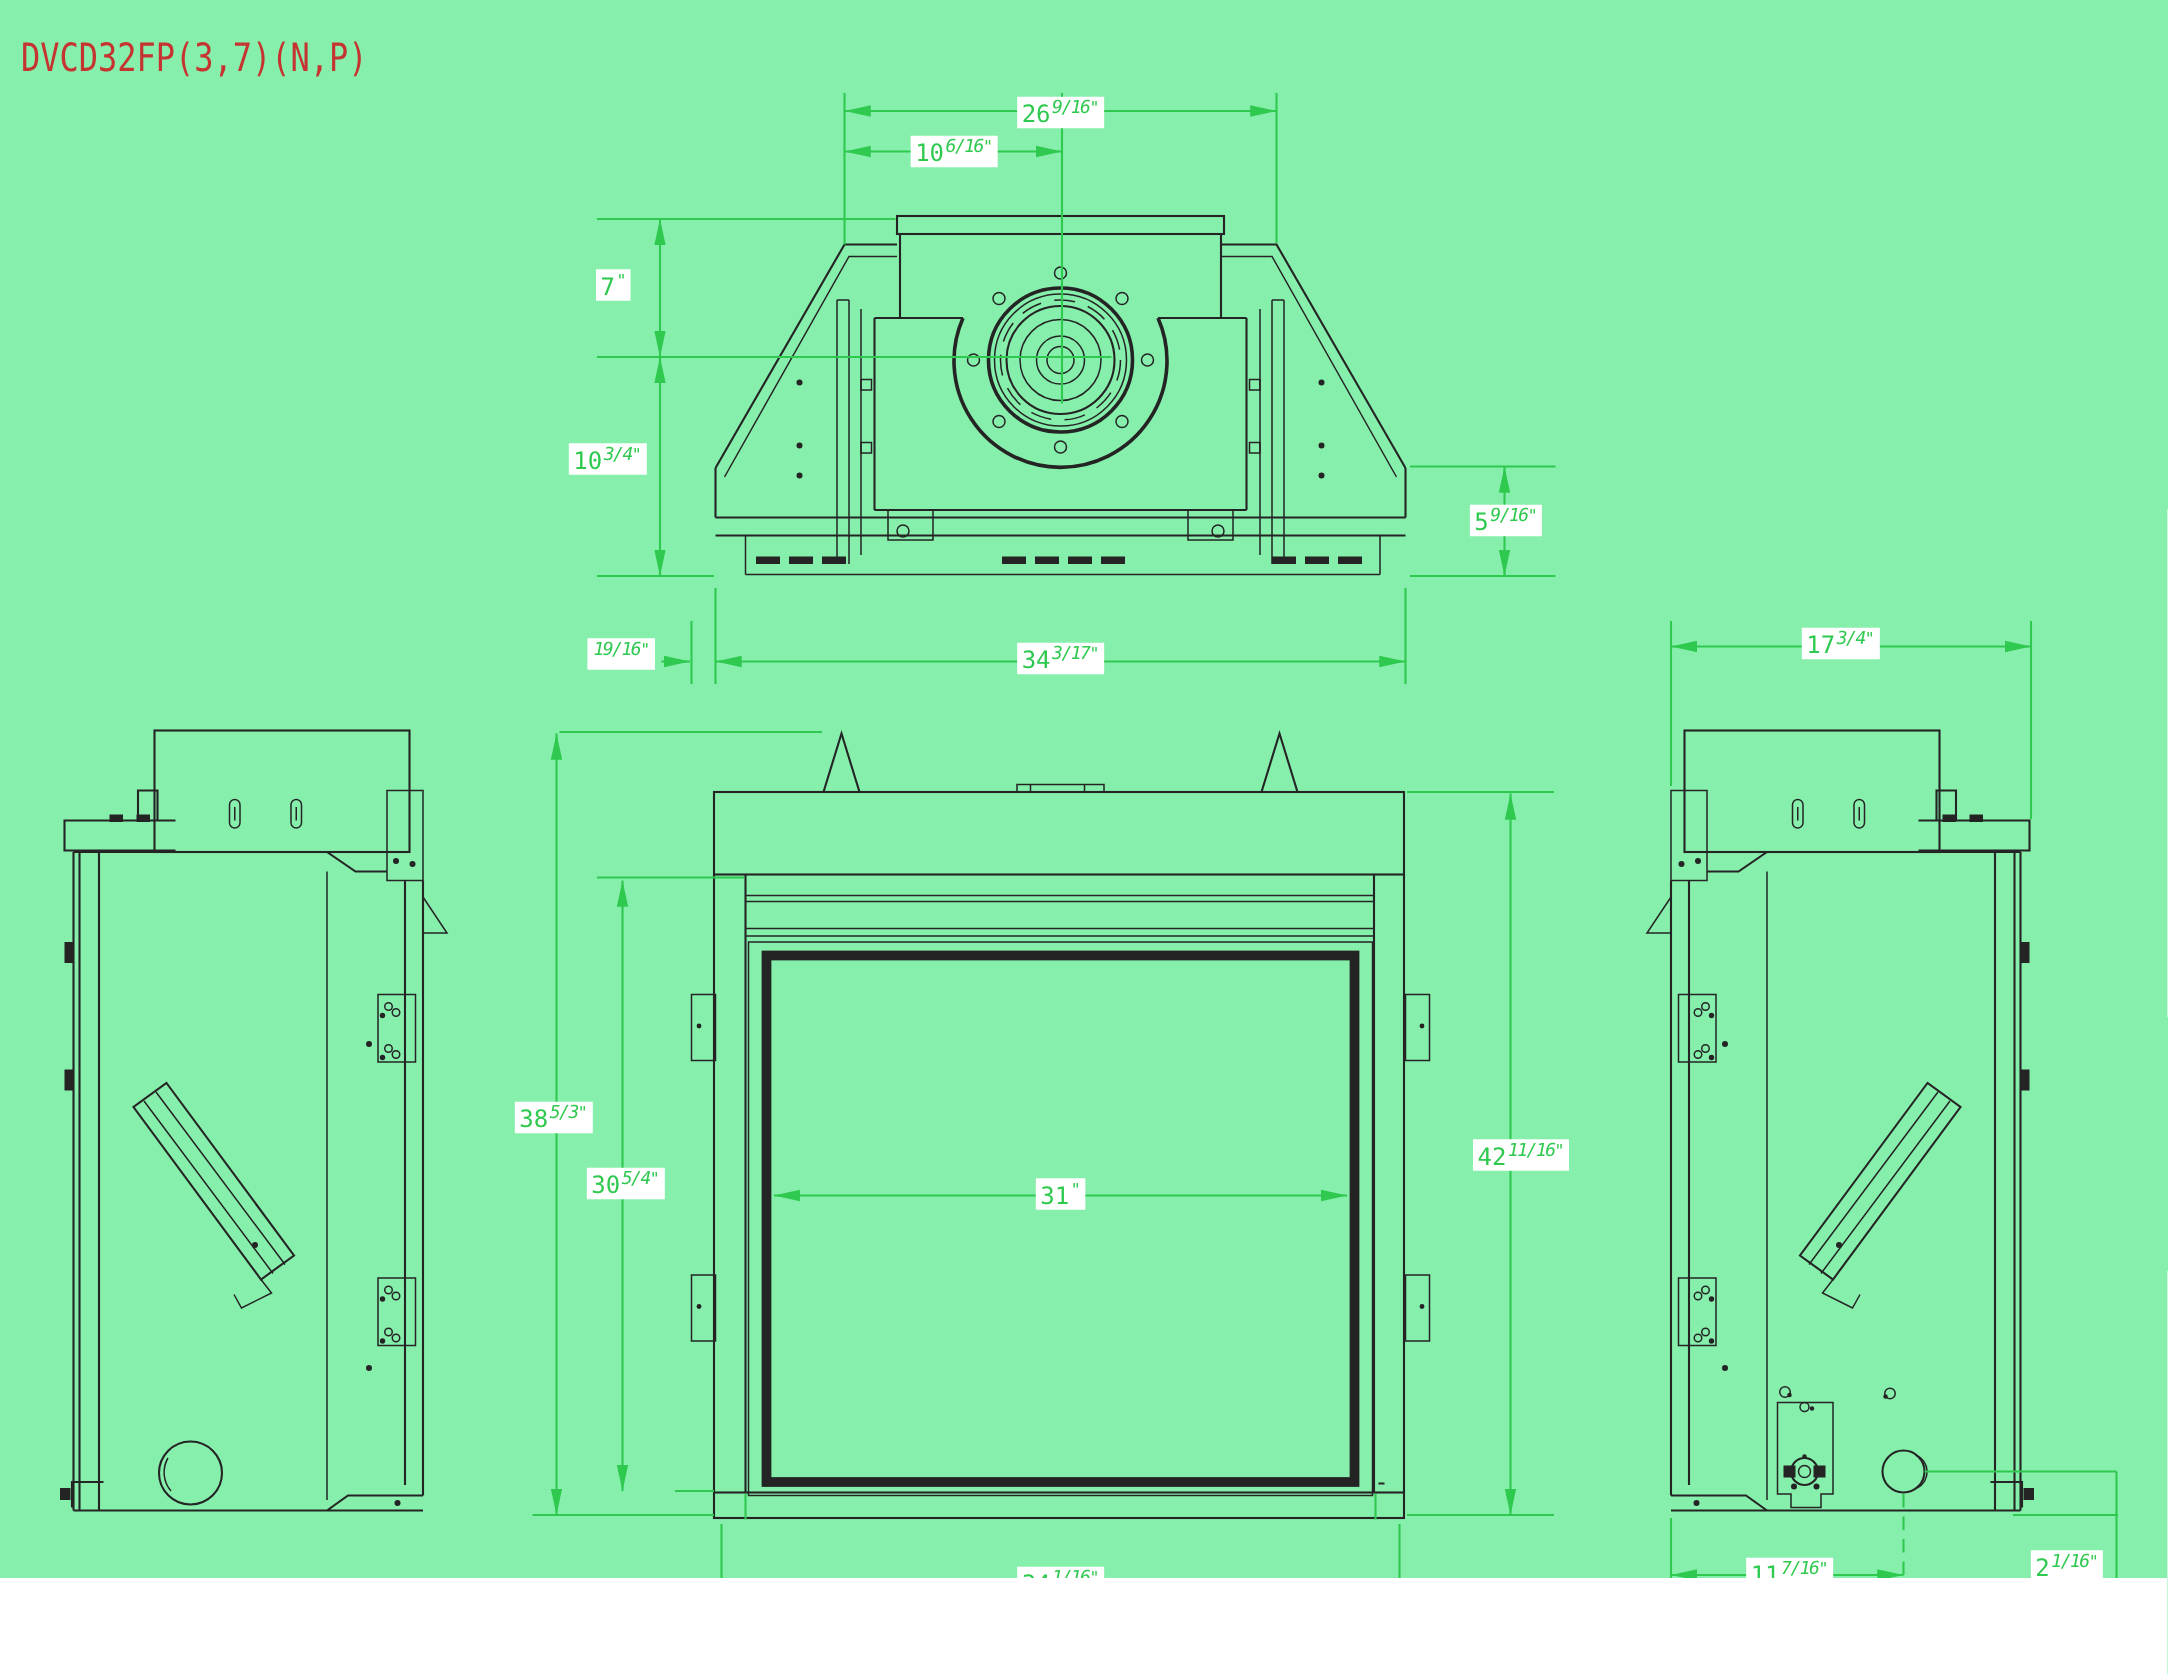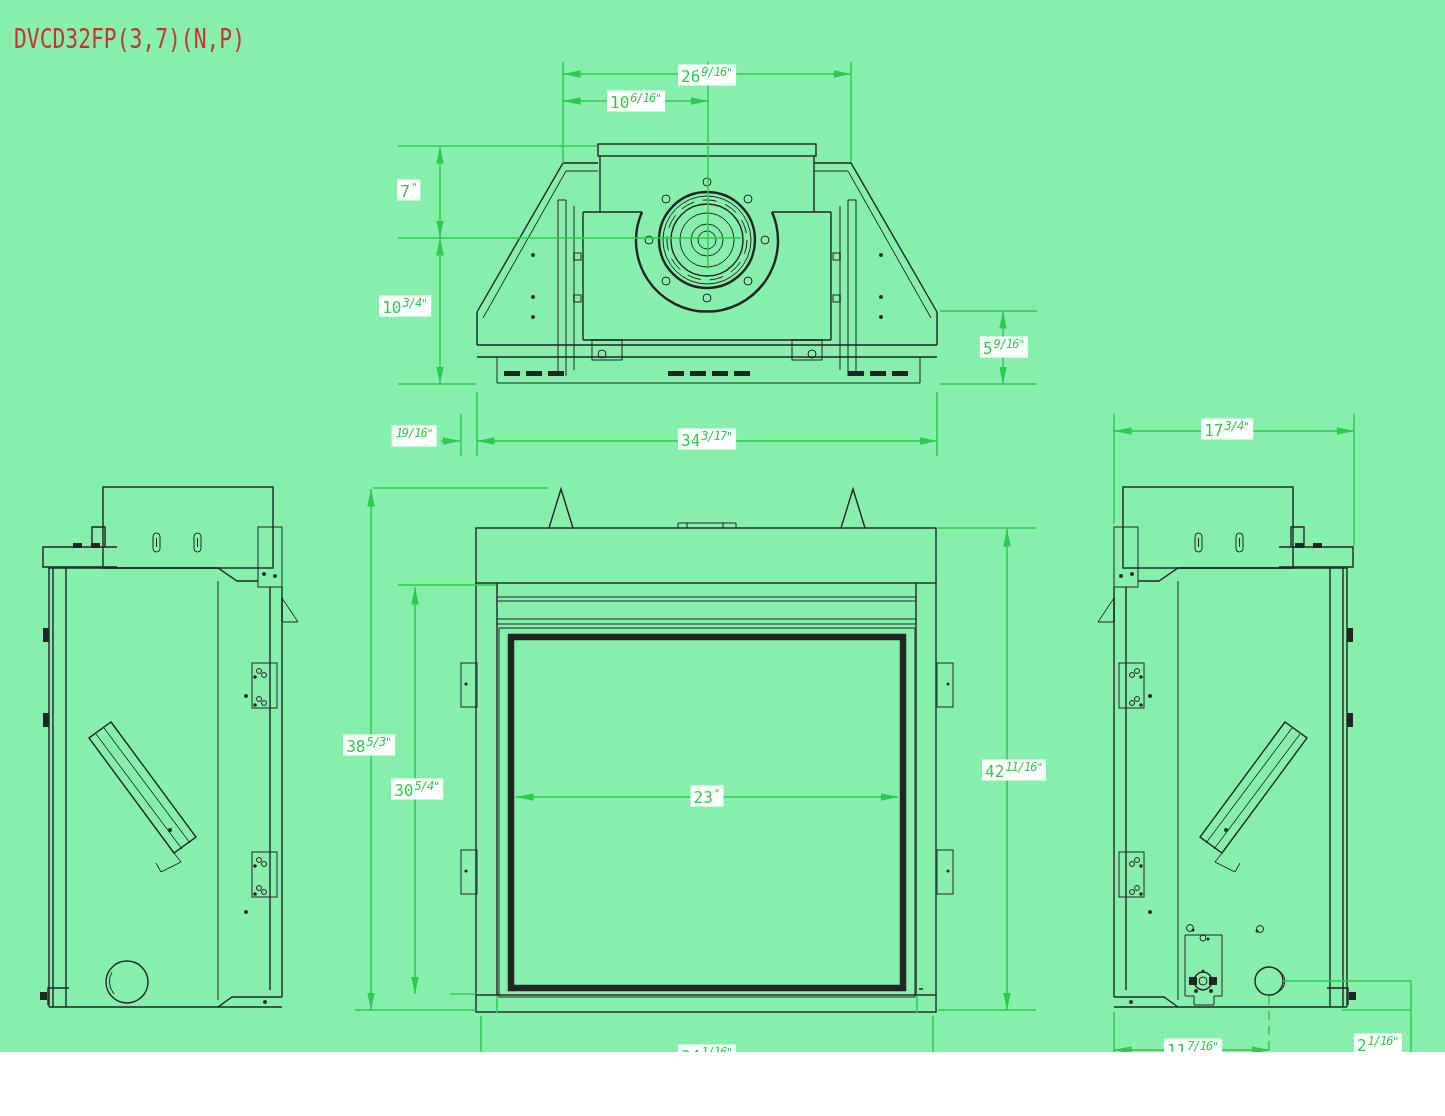--- a/index.html
+++ b/index.html
@@ -284,19 +284,19 @@
   <div class="dim" style="left:707px;top:75px"><span class="w">26</span><span class="f">9/16</span><span class="u">"</span></div>
   <div class="dim" style="left:636px;top:101px"><span class="w">10</span><span class="f">6/16</span><span class="u">"</span></div>
   <div class="dim" style="left:409px;top:190px"><span class="w">7</span><span class="f"></span><span class="u">"</span></div>
   <div class="dim" style="left:405px;top:306px"><span class="w">10</span><span class="f">3/4</span><span class="u">"</span></div>
   <div class="dim" style="left:1004px;top:347px"><span class="w">5</span><span class="f">9/16</span><span class="u">"</span></div>
   <div class="dim" style="left:414px;top:436px"><span class="w"></span><span class="f">19/16</span><span class="u">"</span></div>
   <div class="dim" style="left:707px;top:439px"><span class="w">34</span><span class="f">3/17</span><span class="u">"</span></div>
   <div class="dim" style="left:1227px;top:429px"><span class="w">17</span><span class="f">3/4</span><span class="u">"</span></div>
   <div class="dim" style="left:369px;top:745px"><span class="w">38</span><span class="f">5/3</span><span class="u">"</span></div>
   <div class="dim" style="left:417px;top:789px"><span class="w">30</span><span class="f">5/4</span><span class="u">"</span></div>
-  <div class="dim" style="left:707px;top:796px"><span class="w">23</span><span class="f"></span><span class="u">"</span></div>
+  <div class="dim" style="left:707px;top:796px"><span class="w">31</span><span class="f"></span><span class="u">"</span></div>
   <div class="dim" style="left:1014px;top:770px"><span class="w">42</span><span class="f">11/16</span><span class="u">"</span></div>
   <div class="dim" style="left:707px;top:1055px"><span class="w">34</span><span class="f">1/16</span><span class="u">"</span></div>
   <div class="dim" style="left:1193px;top:1049px"><span class="w">11</span><span class="f">7/16</span><span class="u">"</span></div>
   <div class="dim" style="left:1378px;top:1044px"><span class="w">2</span><span class="f">1/16</span><span class="u">"</span></div>
 
 </div>
 
 </body></html>

